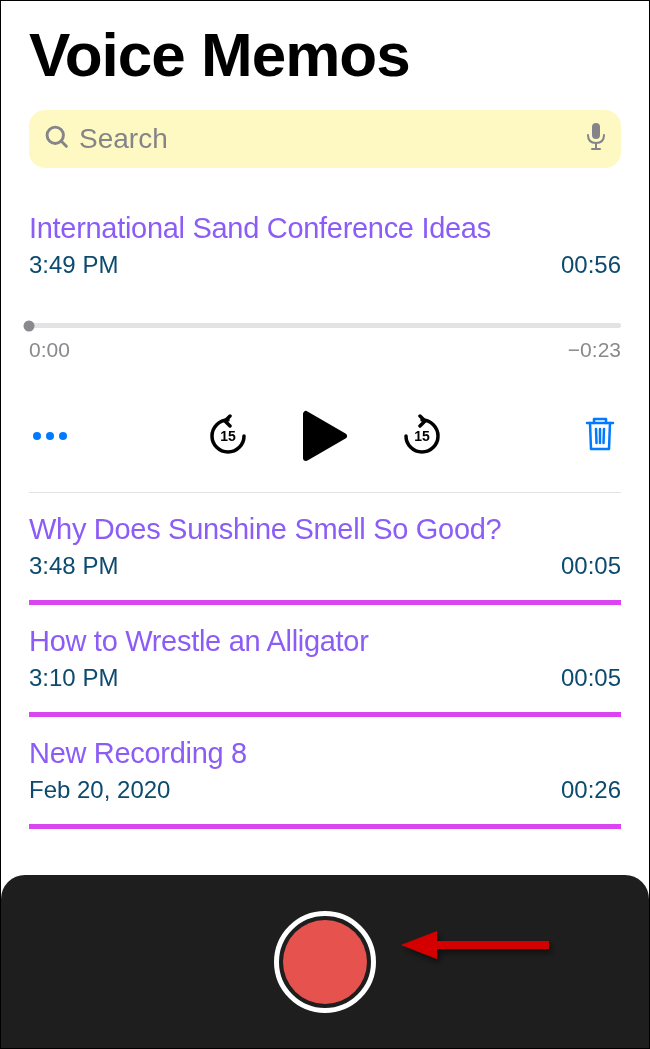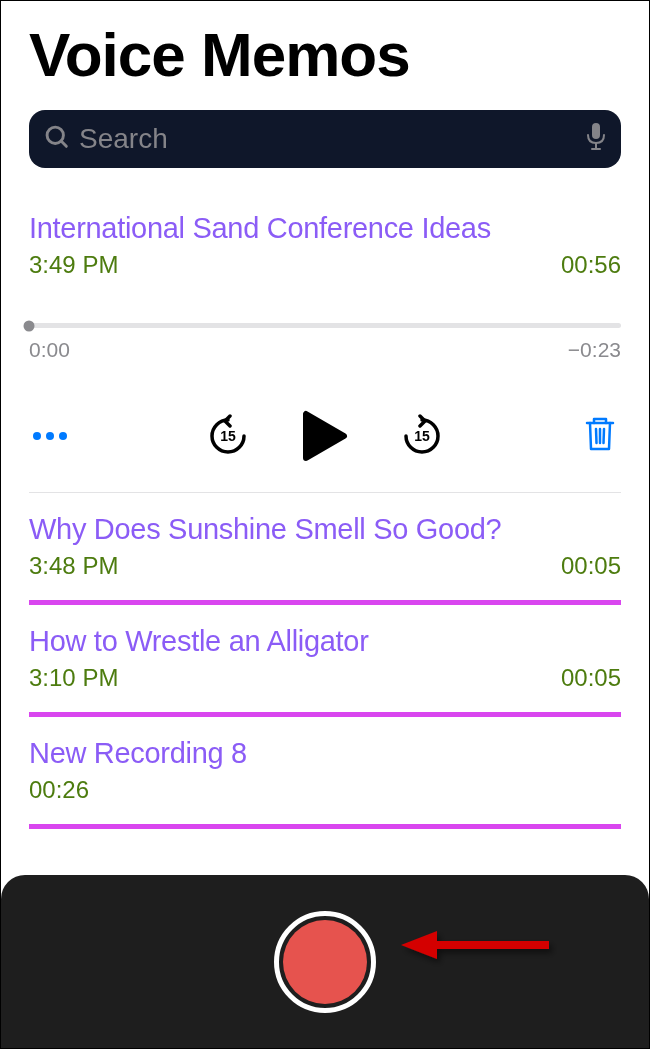--- a/index.html
+++ b/index.html
@@ -21,21 +21,21 @@
       padding: 18px 28px 10px 28px;
     }
     .title {
       font-size: 62px;
       font-weight: 800;
       letter-spacing: -1px;
       color: #000;
     }
     .search-bar {
       margin: 10px 28px 18px 28px;
-      background: #0f172a;
+      background: #fef9c3;
       border-radius: 16px;
       height: 58px;
       display: flex;
       align-items: center;
       padding: 0 14px;
     }
     .search-icon {
       color: #848489;
       margin-right: 8px;
       flex-shrink: 0;
@@ -71,21 +71,21 @@
       font-size: 29px;
       font-weight: 400;
       color: #8b5cf6;
       margin-bottom: 6px;
       letter-spacing: -0.3px;
     }
     .memo-meta {
       display: flex;
       justify-content: space-between;
       font-size: 24px;
-      color: #4d7c0f;
+      color: #0c4a6e;
     }
     .scrubber {
       margin-top: 44px;
       position: relative;
     }
     .scrubber-track {
       height: 5px;
       background: #e3e3e5;
       border-radius: 3px;
       position: relative;
@@ -282,20 +282,21 @@
     <div class="memo-title">How to Wrestle an Alligator</div>
     <div class="memo-meta">
       <span>3:10 PM</span>
       <span>00:05</span>
     </div>
   </div>
 
   <div class="memo-item">
     <div class="memo-title">New Recording 8</div>
     <div class="memo-meta">
+      <span>Feb 20, 2020</span>
       <span>00:26</span>
     </div>
   </div>
 
 </div>
 
 <div class="record-bar">
   <div class="record-btn-outer">
     <div class="record-btn-inner"></div>
   </div>

